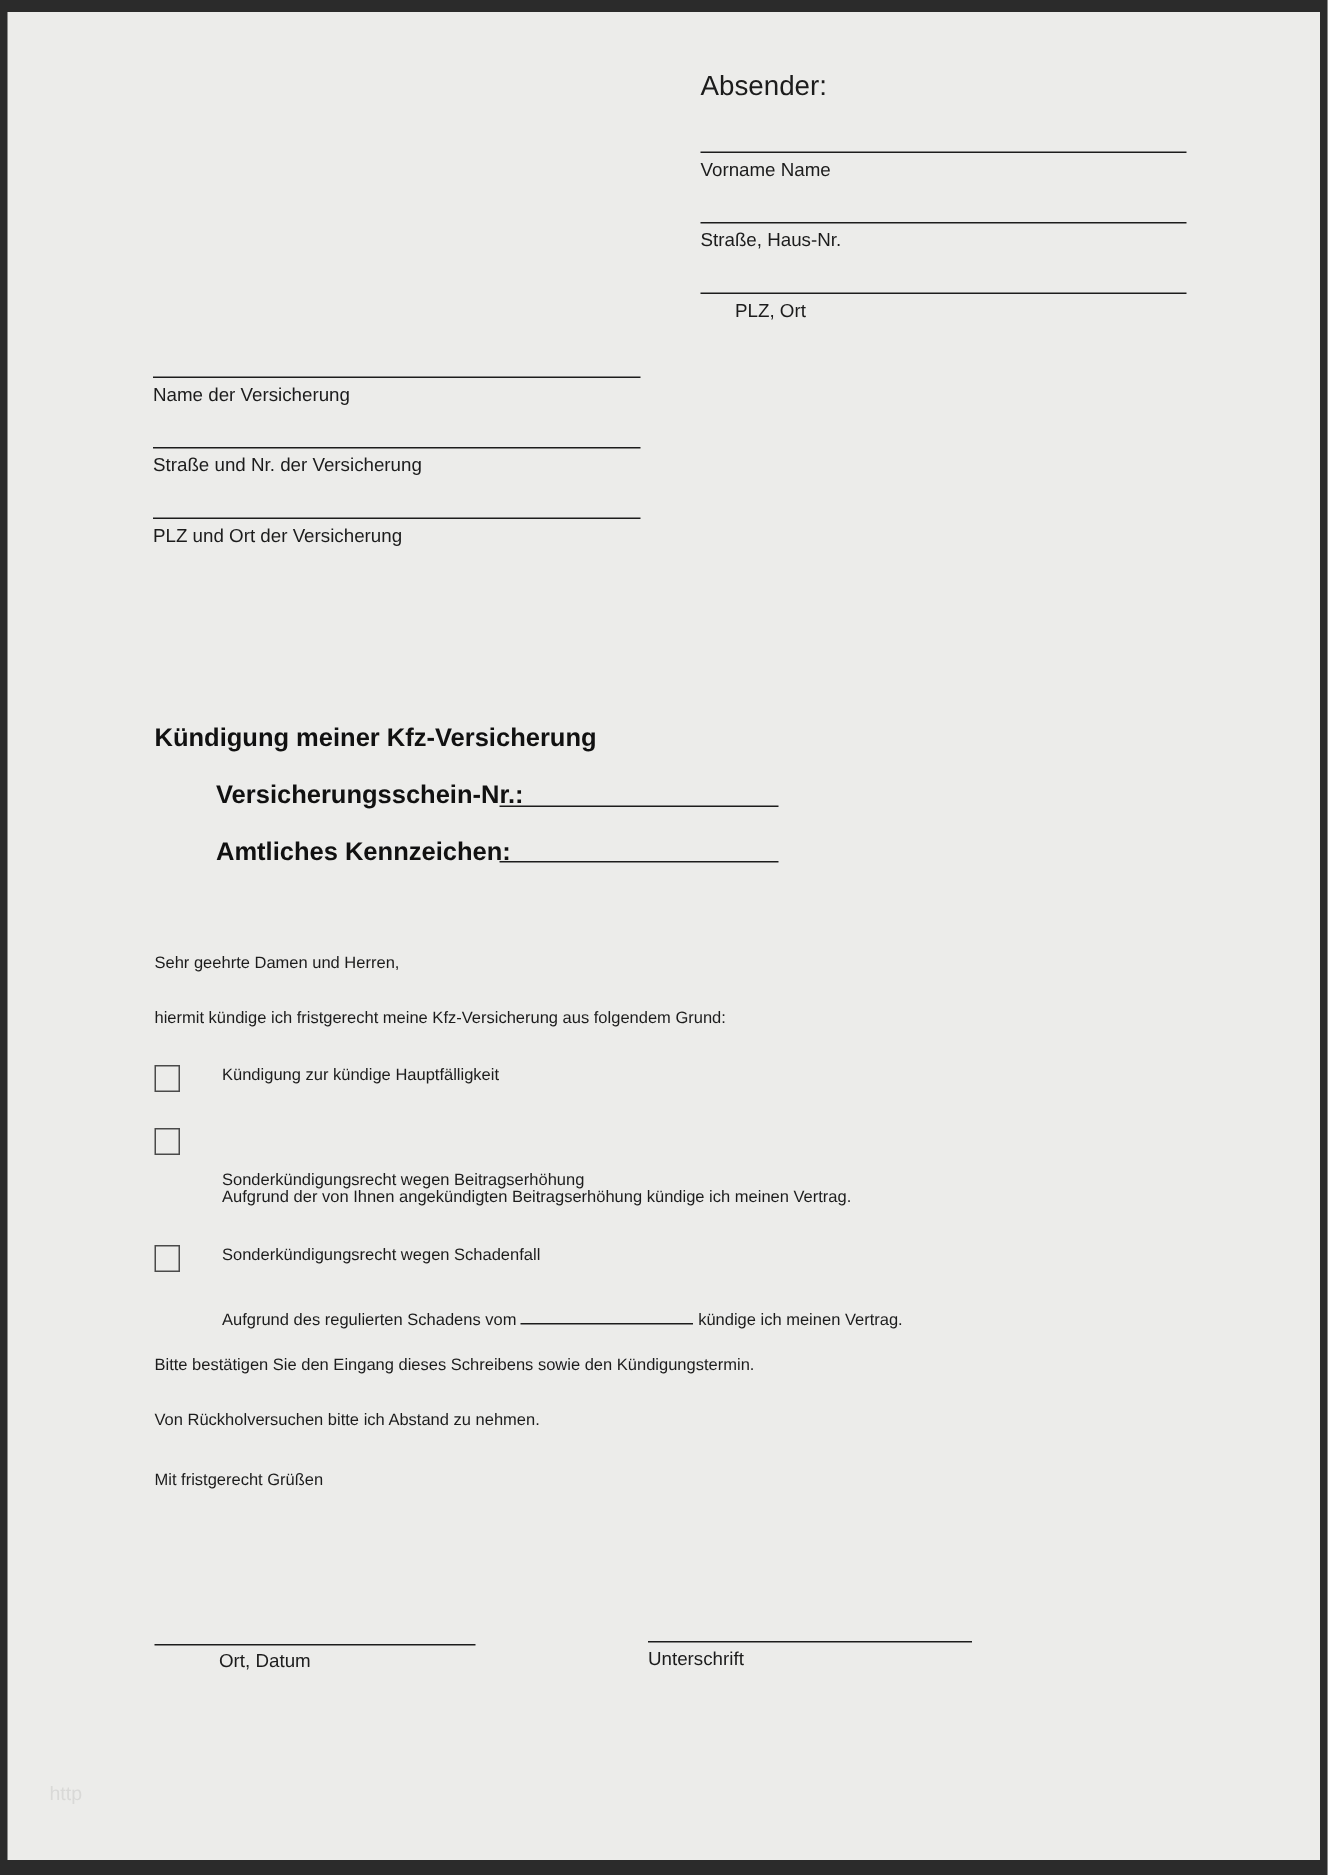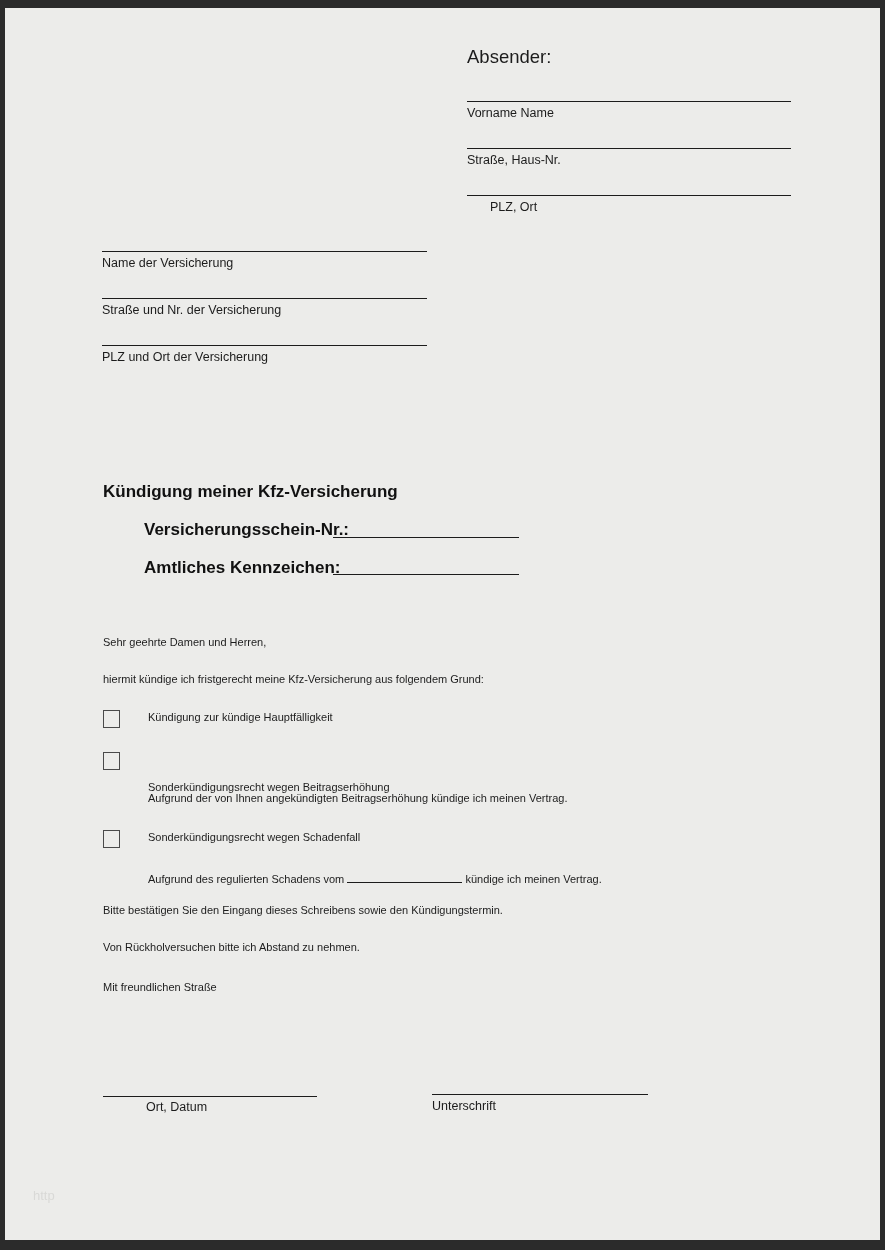--- a/index.html
+++ b/index.html
@@ -88,21 +88,21 @@
 <div class="abs txt" style="left:148px; top:868px;">
   <span>Aufgrund des regulierten Schadens vom</span>
   <span class="inline-blank"></span>
   <span>kündige ich meinen Vertrag.</span>
 </div>
 
 <div class="abs txt" style="left:103px; top:904px;">Bitte bestätigen Sie den Eingang dieses Schreibens sowie den Kündigungstermin.</div>
 
 <div class="abs txt" style="left:103px; top:941px;">Von Rückholversuchen bitte ich Abstand zu nehmen.</div>
 
-<div class="abs txt" style="left:103px; top:981px;">Mit freundlichen Straße</div>
+<div class="abs txt" style="left:103px; top:981px;">Mit fristgerecht Grüßen</div>
 
 <div class="abs field-line" style="left:103px; top:1096px; width:214px;"></div>
 <div class="abs small-label" style="left:103px; top:1100px;margin-left:43px;">Ort, Datum</div>
 
 <div class="abs field-line" style="left:432px; top:1094px; width:216px;"></div>
 <div class="abs small-label" style="left:432px; top:1099px;">Unterschrift</div>
 
 <div class="abs watermark" style="left:33px; top:1188px;">http</div>
 
 </body></html>

